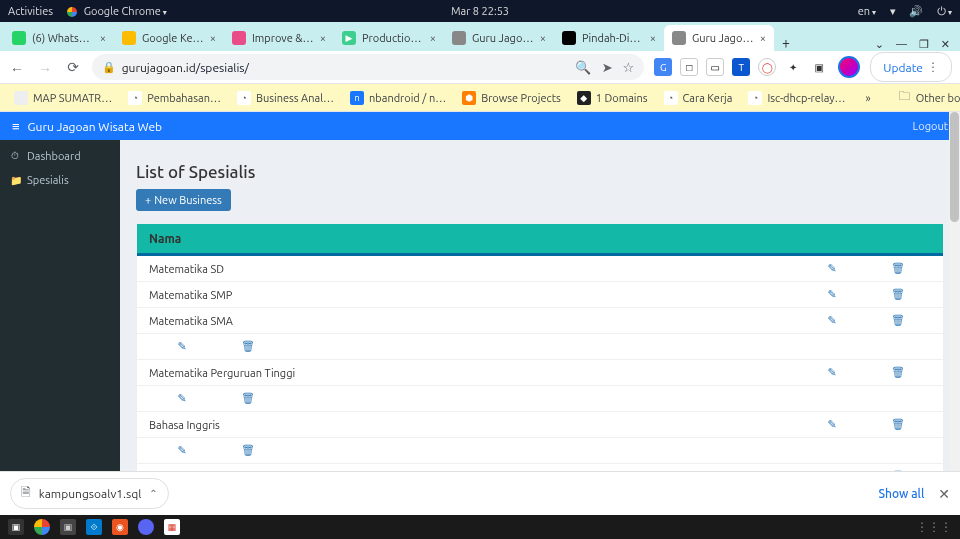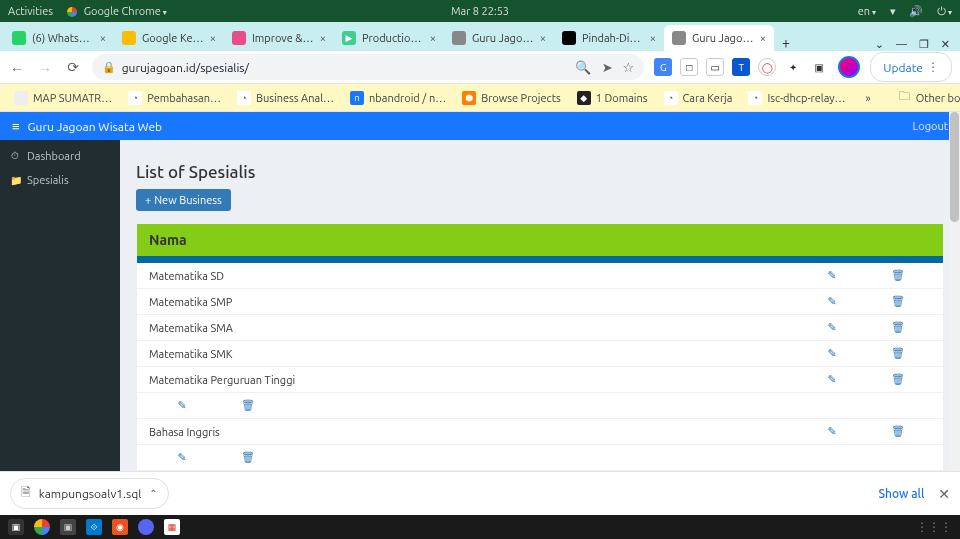--- a/index.html
+++ b/index.html
@@ -1,19 +1,19 @@
 <!DOCTYPE html>
 <html><head>
 <meta charset="utf-8">
 <style>
   * { margin: 0; padding: 0; box-sizing: border-box; font-family: Ubuntu, -apple-system, sans-serif; }
   body { width: 960px; height: 539px; overflow: hidden; background: #fff; }
 
   
-  .gnome-bar { height: 22px; background: #14532d; color: #ddd; display:flex; align-items:center; font-size:11px; padding:0 8px; justify-content:space-between;}
+  .gnome-bar { height: 22px; background: #0f172a; color: #ddd; display:flex; align-items:center; font-size:11px; padding:0 8px; justify-content:space-between;}
   .gnome-left, .gnome-right { display:flex; gap:14px; align-items:center;}
   .gnome-center { position:absolute; left:50%; transform:translateX(-50%);}
   .tri-down { font-size:8px; margin-left:2px;}
 
   
   .tabstrip { height: 29px; background:#c8eef0; display:flex; align-items:flex-end; padding-left:4px;}
   .tab { height:26px; display:flex; align-items:center; padding:0 8px; font-size:11px; color:#333; gap:6px; max-width:110px; border-radius:6px 6px 0 0;}
   .tab.active { background:#fff;}
   .tab .favicon { width:14px; height:14px; border-radius:3px; display:inline-flex; align-items:center; justify-content:center; font-size:9px; color:#fff;}
   .tab .tlabel { white-space:nowrap; overflow:hidden; text-overflow:ellipsis; flex:1;}
@@ -51,21 +51,21 @@
   .page-body { position:absolute; top:140px; left:0; right:0; bottom:68px; display:flex; background:#ecf0f5;}
   .sidebar { width:120px; background:#222d32; color:#b8c7ce; font-size:11px; padding-top:4px;}
   .side-item { display:flex; align-items:center; gap:7px; padding:6px 10px; cursor:pointer;}
   .side-item .sicon { width:10px; text-align:center; font-size:10px;}
 
   .content { flex:1; padding:22px 16px; overflow-y:auto; min-width:0;}
   .page-title { font-size:17px; color:#333; font-weight:500; margin-bottom:8px;}
   .btn-primary { background:#337ab7; color:#fff; border:none; border-radius:3px; padding:5px 9px; font-size:11px; cursor:pointer; display:inline-flex; align-items:center; gap:3px;}
 
   .panel { background:#fff; border:1px solid #eee; margin-top:12px; border-radius:2px;}
-  .thead { background:#84cc16; padding:8px 12px; font-size:14px; font-weight:600; color:#333; border-bottom:7px solid #0369a1;}
+  .thead { background:#14b8a6; padding:8px 12px; font-size:12px; font-weight:600; color:#333; border-bottom:3px solid #0369a1;}
   .trow { display:flex; align-items:center; padding:6px 12px; border-bottom:1px solid #f0f0f0; font-size:11px; color:#333;}
   .trow .c-name { flex:1;}
   .trow .c-edit, .trow .c-del { width:66px; text-align:center;}
   .ic-edit { color:#337ab7; cursor:pointer; font-size:11px;}
   .ic-del { color:#337ab7; cursor:pointer; font-size:11px;}
 
   
   .dlbar { position:absolute; bottom:24px; left:0; right:0; height:44px; background:#fff; border-top:1px solid #e0e0e0; display:flex; align-items:center; padding:0 10px; font-size:12px; color:#333;}
   .dlitem { display:flex; align-items:center; gap:8px; padding:4px 10px; border:1px solid #e0e0e0; border-radius:16px; cursor:pointer;}
   .dlitem .ficon { color:#5f6368;}
@@ -262,21 +262,20 @@
             <div class="c-name">Matematika SMP</div>
     <div class="c-edit"><span class="ic-edit">✎</span></div>
     <div class="c-del"><span class="ic-del">🗑</span></div>
           </div>
           <div class="trow">
             <div class="c-name">Matematika SMA</div>
     <div class="c-edit"><span class="ic-edit">✎</span></div>
     <div class="c-del"><span class="ic-del">🗑</span></div>
           </div>
           <div class="trow">
-            <div class="c-name">Matematika SMK</div>
     <div class="c-edit"><span class="ic-edit">✎</span></div>
     <div class="c-del"><span class="ic-del">🗑</span></div>
           </div>
           <div class="trow">
             <div class="c-name">Matematika Perguruan Tinggi</div>
     <div class="c-edit"><span class="ic-edit">✎</span></div>
     <div class="c-del"><span class="ic-del">🗑</span></div>
           </div>
           <div class="trow">
     <div class="c-edit"><span class="ic-edit">✎</span></div>

